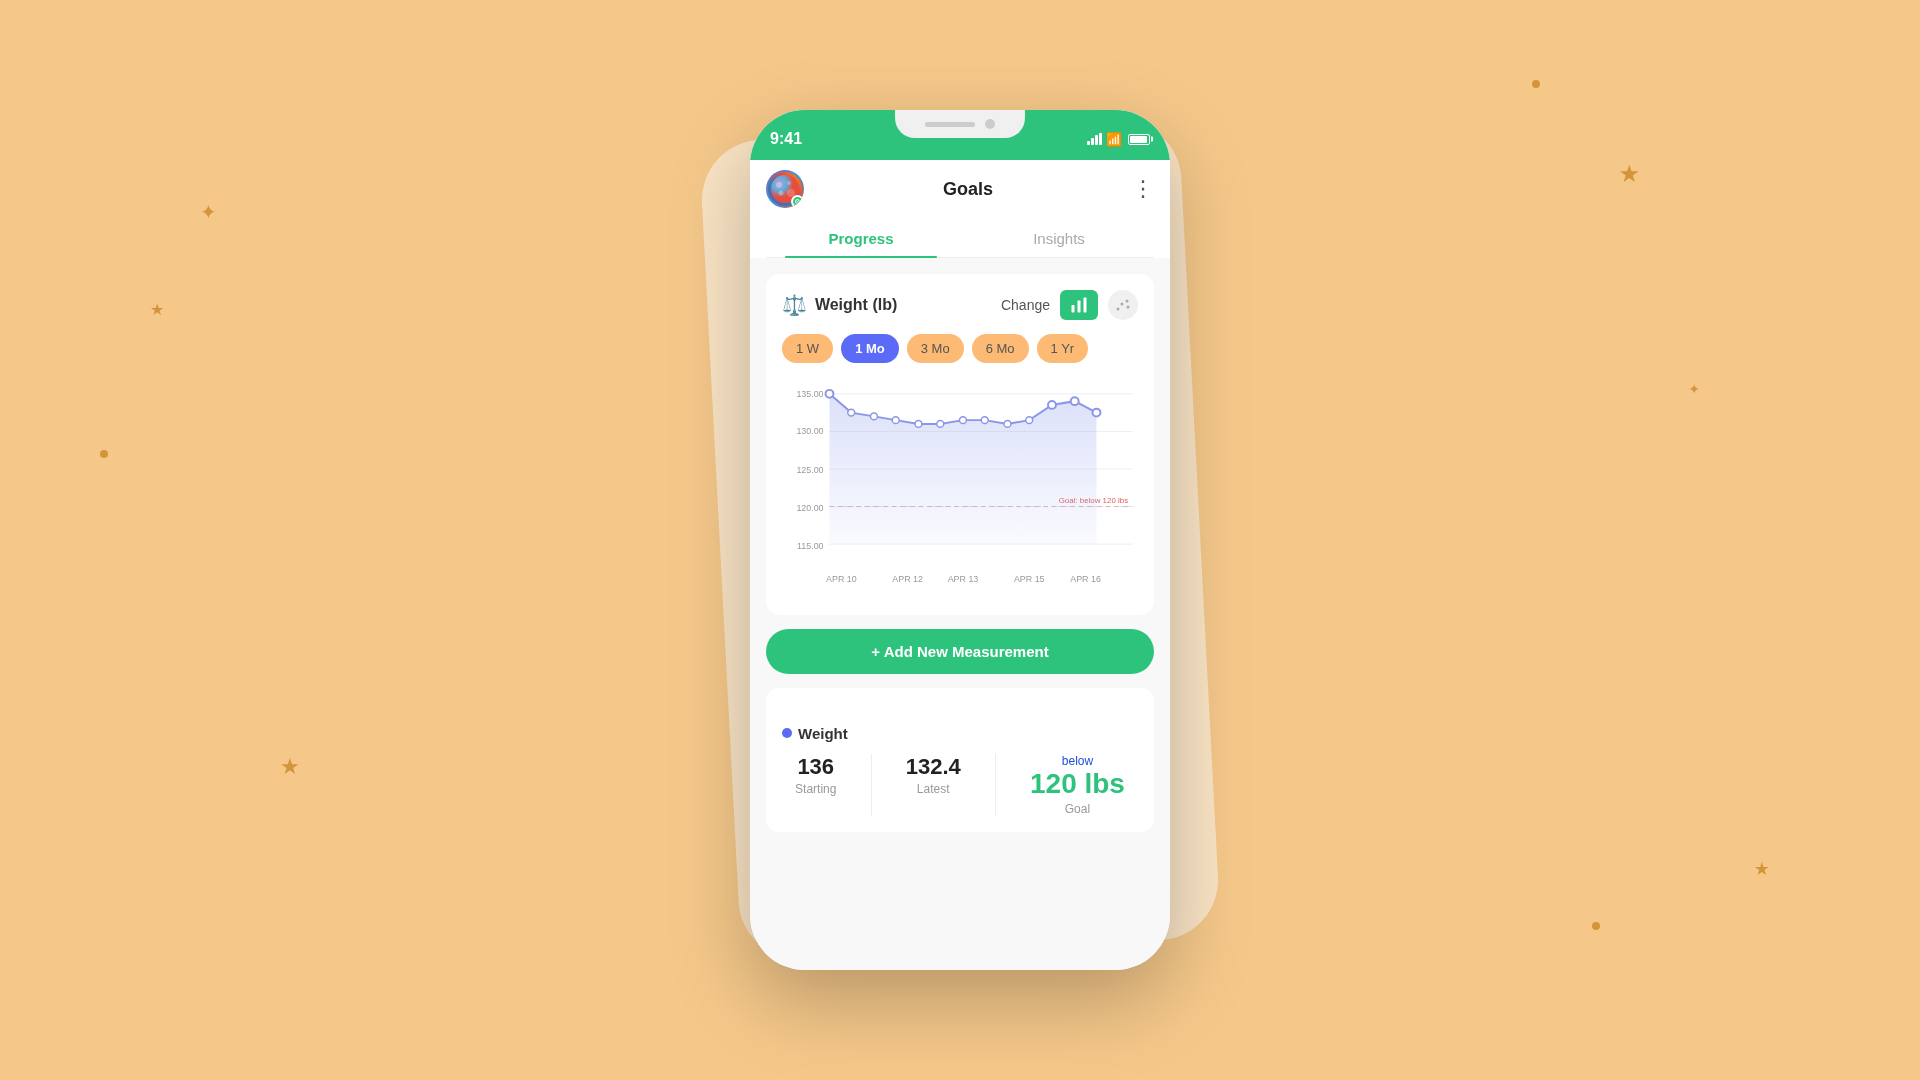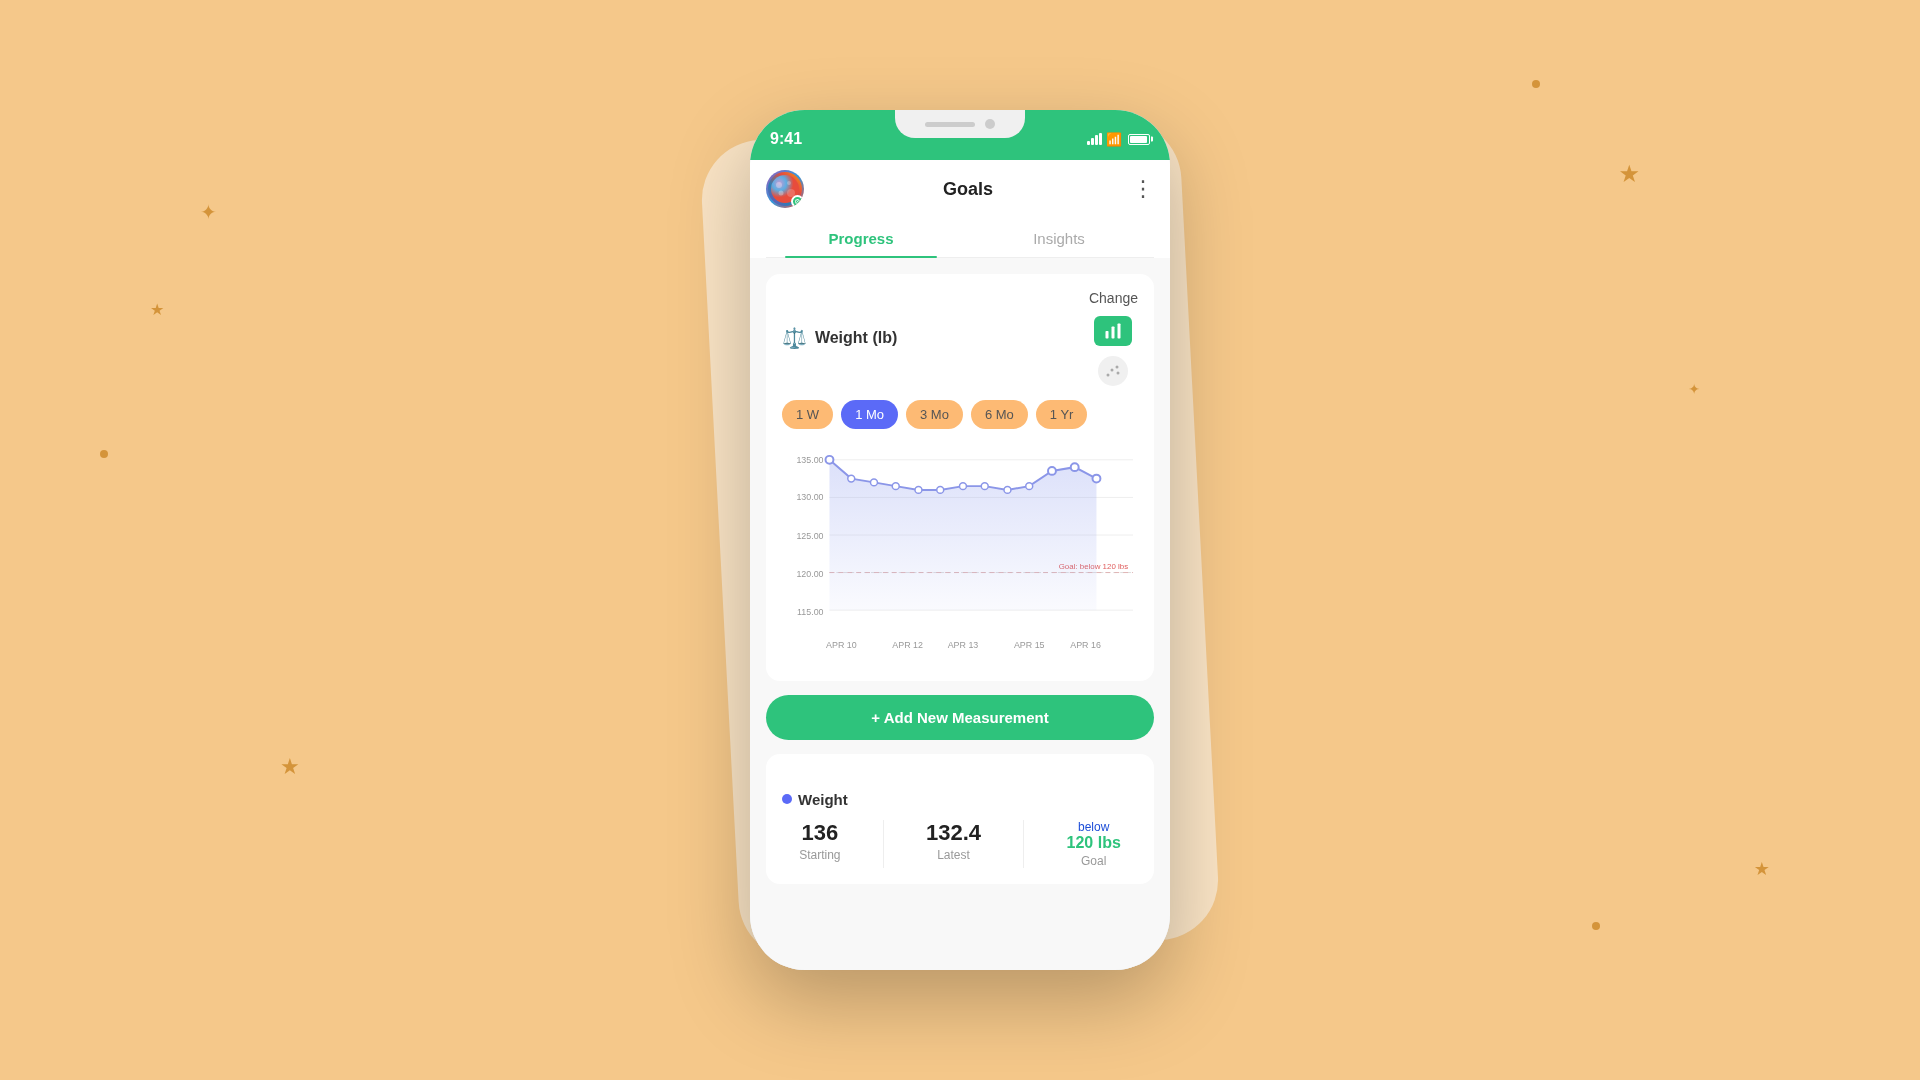--- a/index.html
+++ b/index.html
@@ -248,21 +248,20 @@
     .weight-title {
       font-size: 16px;
       font-weight: 600;
       color: #333;
     }
 
     .weight-actions {
       display: flex;
       align-items: center;
       gap: 10px;
-      flex-direction: column;
     }
 
     .change-btn {
       font-size: 14px;
       color: #555;
       cursor: pointer;
     }
 
     .chart-toggle-btn {
       width: 38px;
@@ -310,20 +309,21 @@
     }
 
     .time-btn.inactive {
       background: #fdba74;
       color: #555;
     }
 
     .time-btn.active {
       background: #5b6af7;
       color: white;
+      font-weight: bold;
     }
 
     
     .chart-container {
       position: relative;
       margin-bottom: 8px;
     }
 
     .chart-svg {
       width: 100%;
@@ -385,21 +385,21 @@
 
     .stat-value {
       font-size: 22px;
       font-weight: 700;
       color: #222;
       display: block;
     }
 
     .stat-value.goal-value {
       color: #2ec37c;
-      font-size: 16px;
+      font-size: 28px;
     }
 
     .stat-desc {
       font-size: 12px;
       color: #999;
       margin-top: 2px;
     }
 
     .stat-divider {
       width: 1px;

